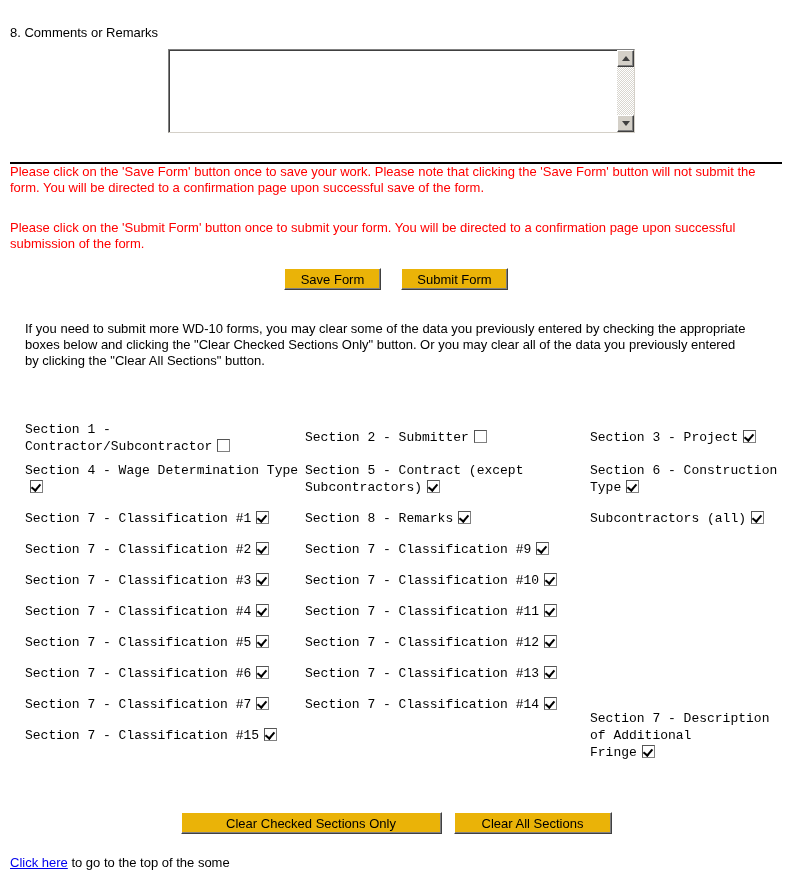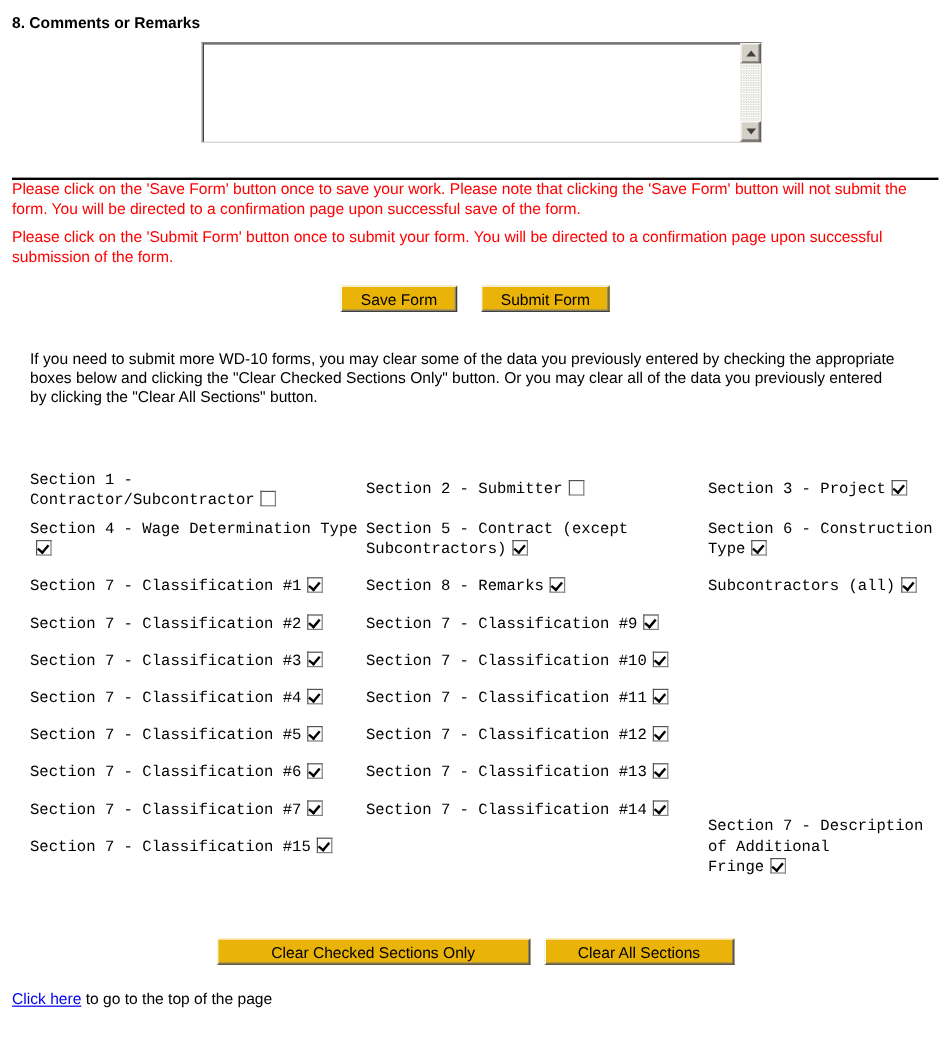--- a/index.html
+++ b/index.html
@@ -4,21 +4,21 @@
 <style>
   * { margin:0; padding:0; box-sizing:border-box; }
   html,body { background:#ffffff; }
   body {
     width:792px; height:876px;
     font-family:"Liberation Sans","DejaVu Sans",sans-serif;
     font-size:13px; color:#000;
     padding:10px; overflow:hidden;
   }
 
-  .comments-label { margin-top:1px;font-weight:bold; }
+  .comments-label { margin-top:15px; }
 
   
   .ta {
     position:relative; margin:9px 0 0 158px;
     width:467px; height:84px; background:#fff;
     border-top:1px solid #808080; border-left:1px solid #808080;
     border-bottom:1px solid #d4d0c8; border-right:1px solid #d4d0c8;
     box-shadow: inset 1px 1px 0 #404040;
   }
   .ta-input { position:absolute; left:2px; top:2px; bottom:1px; right:18px; outline:none; }
@@ -34,21 +34,21 @@
   .sb-track {
     flex:1; background-color:#f4f1ea;
     background-image: conic-gradient(#d9d6cf 25%, #ffffff 0 50%, #d9d6cf 0 75%, #ffffff 0);
     background-size:2px 2px;
   }
 
   .rule { height:2px; background:#000; margin-top:29px; }
 
   .notice { color:#ff0000; max-width:756px; line-height:16px; }
   .notice.first { }
-  .notice.second { margin-top:8px; }
+  .notice.second { margin-top:24px; }
 
   
   .btn-row { display:flex; justify-content:center; align-items:center; }
   .btn-row.save-submit { margin-top:16px; gap:20px; }
   .btn-row.clear { margin-top:17px; gap:12px; }
   .win-btn {
     font-family:"Liberation Sans","DejaVu Sans",sans-serif;
     font-size:13px; color:#000; cursor:default;
     background:#eab308; height:22px; padding:0 12px;
     border:1px solid; border-color:#ffffff #404040 #404040 #ffffff;
@@ -193,13 +193,13 @@
     </div>
     <div class="cell"></div>
     <div class="cell"></div>
   </div>
 
 <div class="btn-row clear">
   <button class="win-btn clear-checked">Clear Checked Sections Only</button>
   <button class="win-btn clear-all">Clear All Sections</button>
 </div>
 
-<p class="footer"><a href="#">Click here</a><span> to go to the top of the page</span></p>
+<p class="footer"><a href="#">Click here</a><span> to go to the top of the some</span></p>
 
 </body></html>

